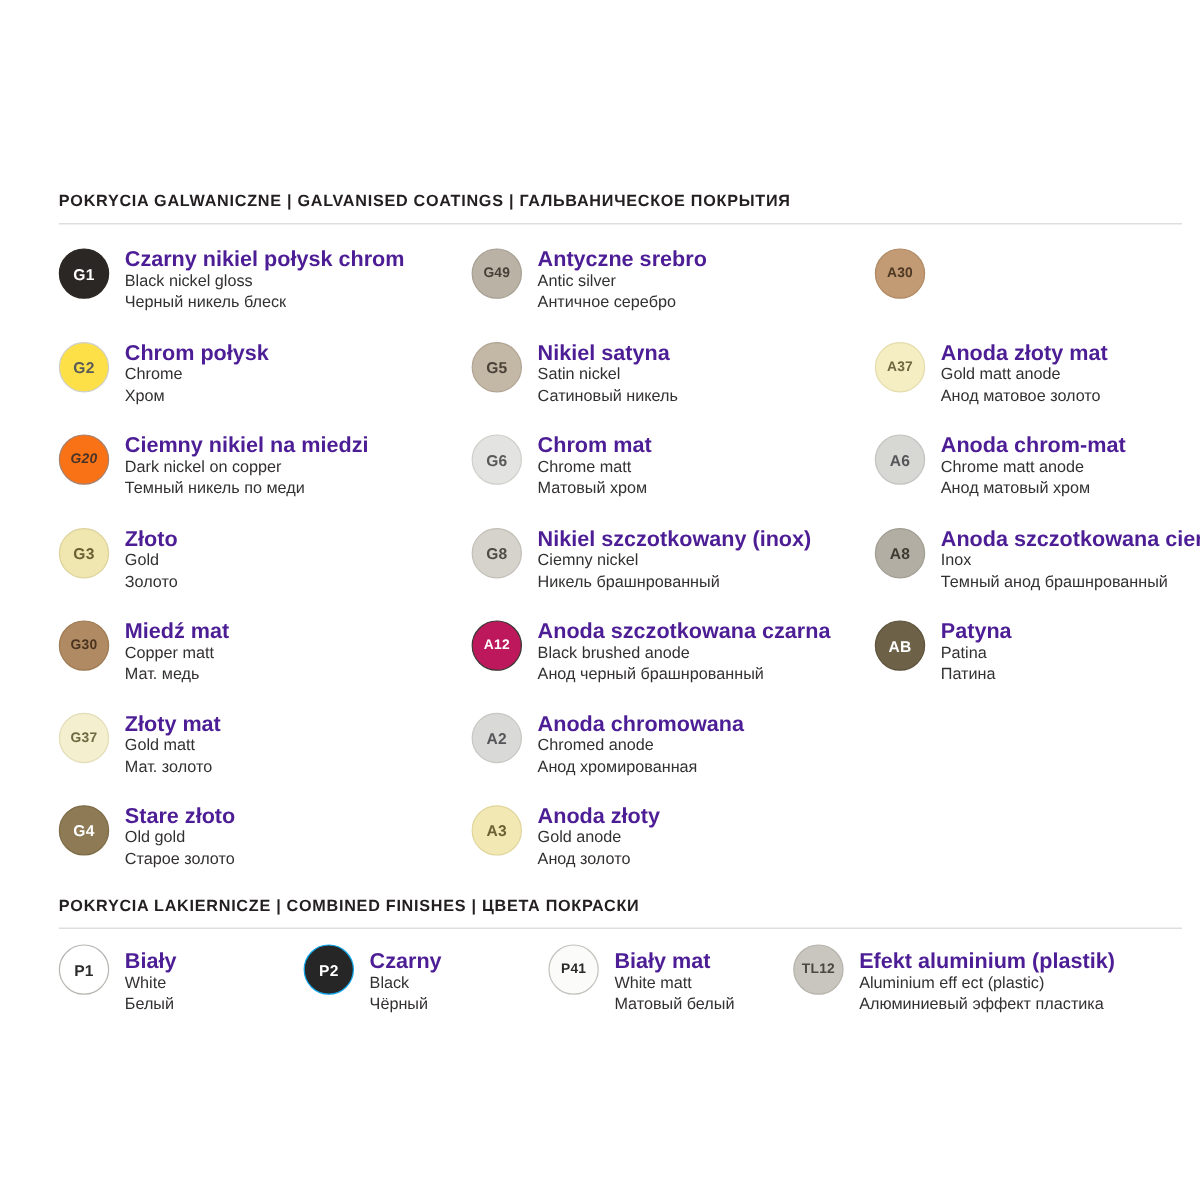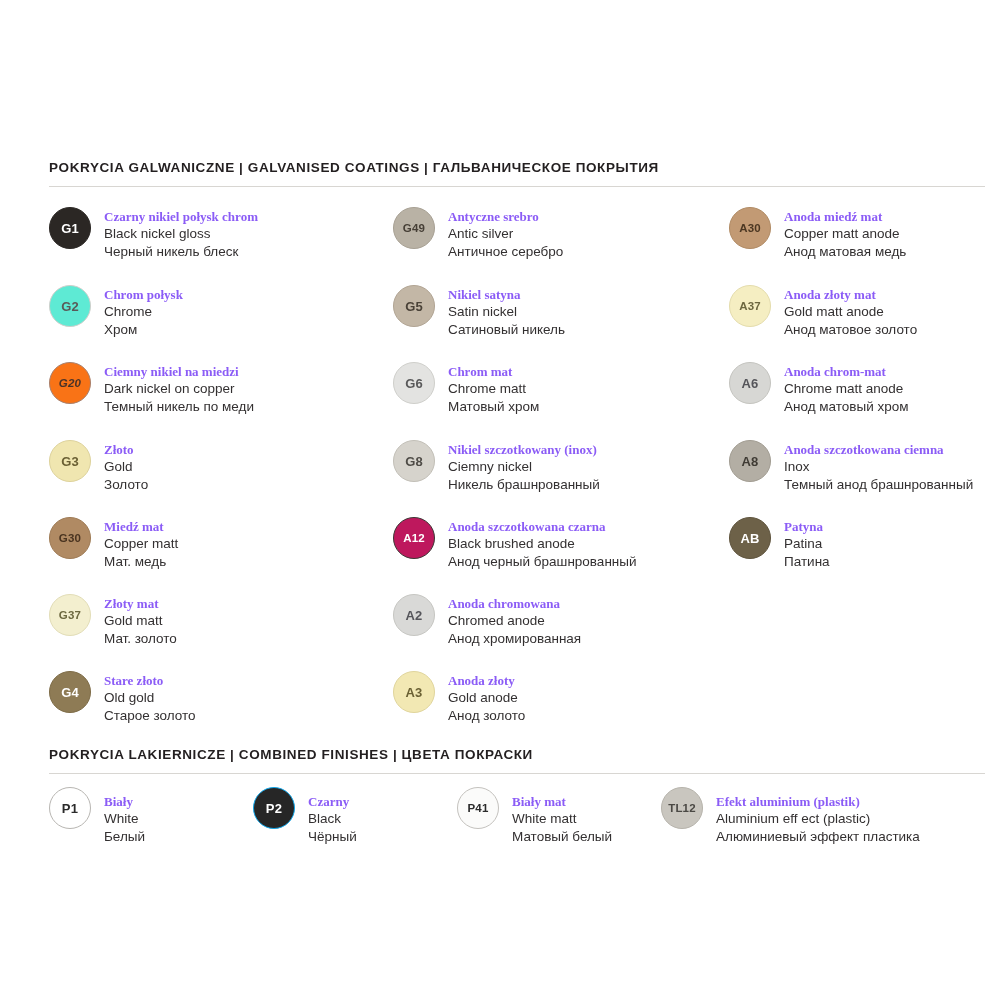--- a/index.html
+++ b/index.html
@@ -55,26 +55,25 @@
     font-weight: bold;
     letter-spacing: 0.2px;
     box-sizing: border-box;
   }
   .swatch.small-code { font-size: 11.5px; }
   .labels {
     margin-left: 13px;
     padding-top: 1px;
   }
   .lbl-pl {
-    font-size: 13px;
+    font-size: 18px;
     font-weight: bold;
     line-height: 17px;
-    color: #8b5cf6;
+    color: #4c1d95;
     white-space: nowrap;
-    font-family: Liberation Serif, serif;
   }
   .lbl-en, .lbl-ru {
     font-size: 13.5px;
     font-weight: normal;
     line-height: 17.5px;
     color: #333031;
     white-space: nowrap;
   }
 
   
@@ -93,21 +92,21 @@
       <span>G1</span>
     </div>
     <div class="labels">
       <div class="lbl-pl">Czarny nikiel połysk chrom</div>
       <div class="lbl-en">Black nickel gloss</div>
       <div class="lbl-ru">Черный никель блеск</div>
     </div>
   </div>
 
   <div class="item" style="left:33px; top:285px;">
-    <div class="swatch" style="background:#5eead4; color:#5a5a58; border:1px solid #cfcfcb;">
+    <div class="swatch" style="background:#fde047; color:#5a5a58; border:1px solid #cfcfcb;">
       <span>G2</span>
     </div>
     <div class="labels">
       <div class="lbl-pl">Chrom połysk</div>
       <div class="lbl-en">Chrome</div>
       <div class="lbl-ru">Хром</div>
     </div>
   </div>
 
   <div class="item" style="left:33px; top:362px;">
@@ -239,25 +238,20 @@
       <div class="lbl-pl">Anoda złoty</div>
       <div class="lbl-en">Gold anode</div>
       <div class="lbl-ru">Анод золото</div>
     </div>
   </div>
 
   <div class="item" style="left:713px; top:207px;">
     <div class="swatch small-code" style="background:#c29a74; color:#4b3722; border:1px solid #b08a63;">
       <span>A30</span>
     </div>
-    <div class="labels">
-      <div class="lbl-pl">Anoda miedź mat</div>
-      <div class="lbl-en">Copper matt anode</div>
-      <div class="lbl-ru">Анод матовая медь</div>
-    </div>
   </div>
 
   <div class="item" style="left:713px; top:285px;">
     <div class="swatch small-code" style="background:#f5eec2; color:#6d6740; border:1px solid #e4dcac;">
       <span>A37</span>
     </div>
     <div class="labels">
       <div class="lbl-pl">Anoda złoty mat</div>
       <div class="lbl-en">Gold matt anode</div>
       <div class="lbl-ru">Анод матовое золото</div>

